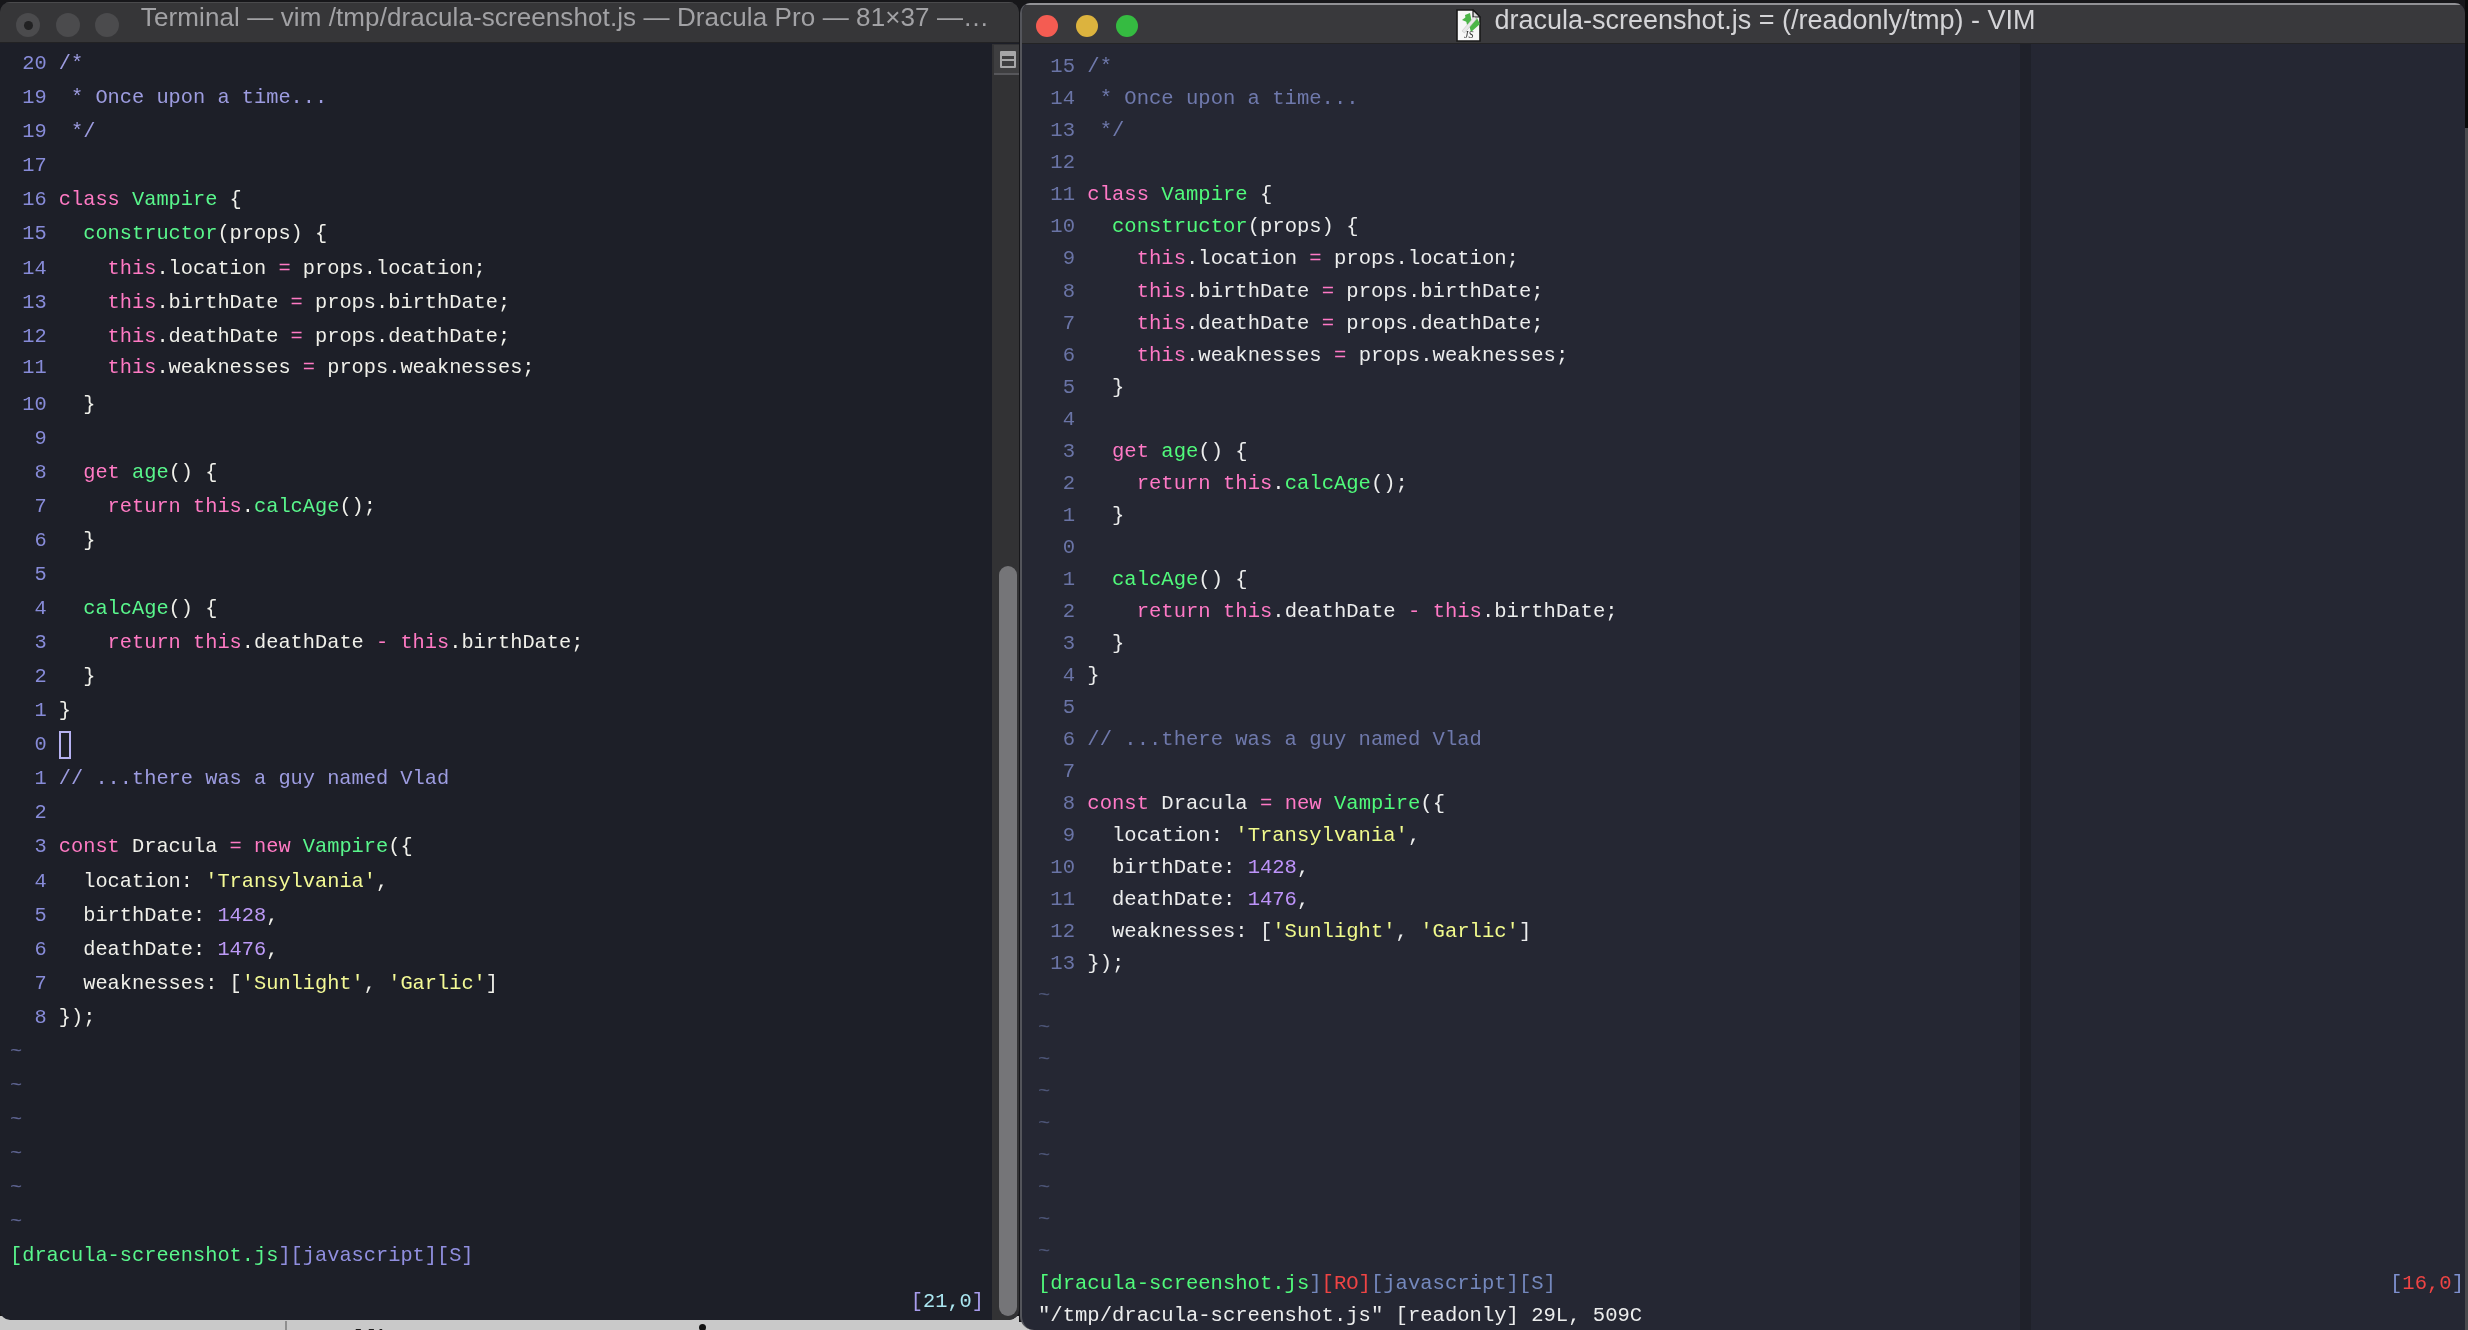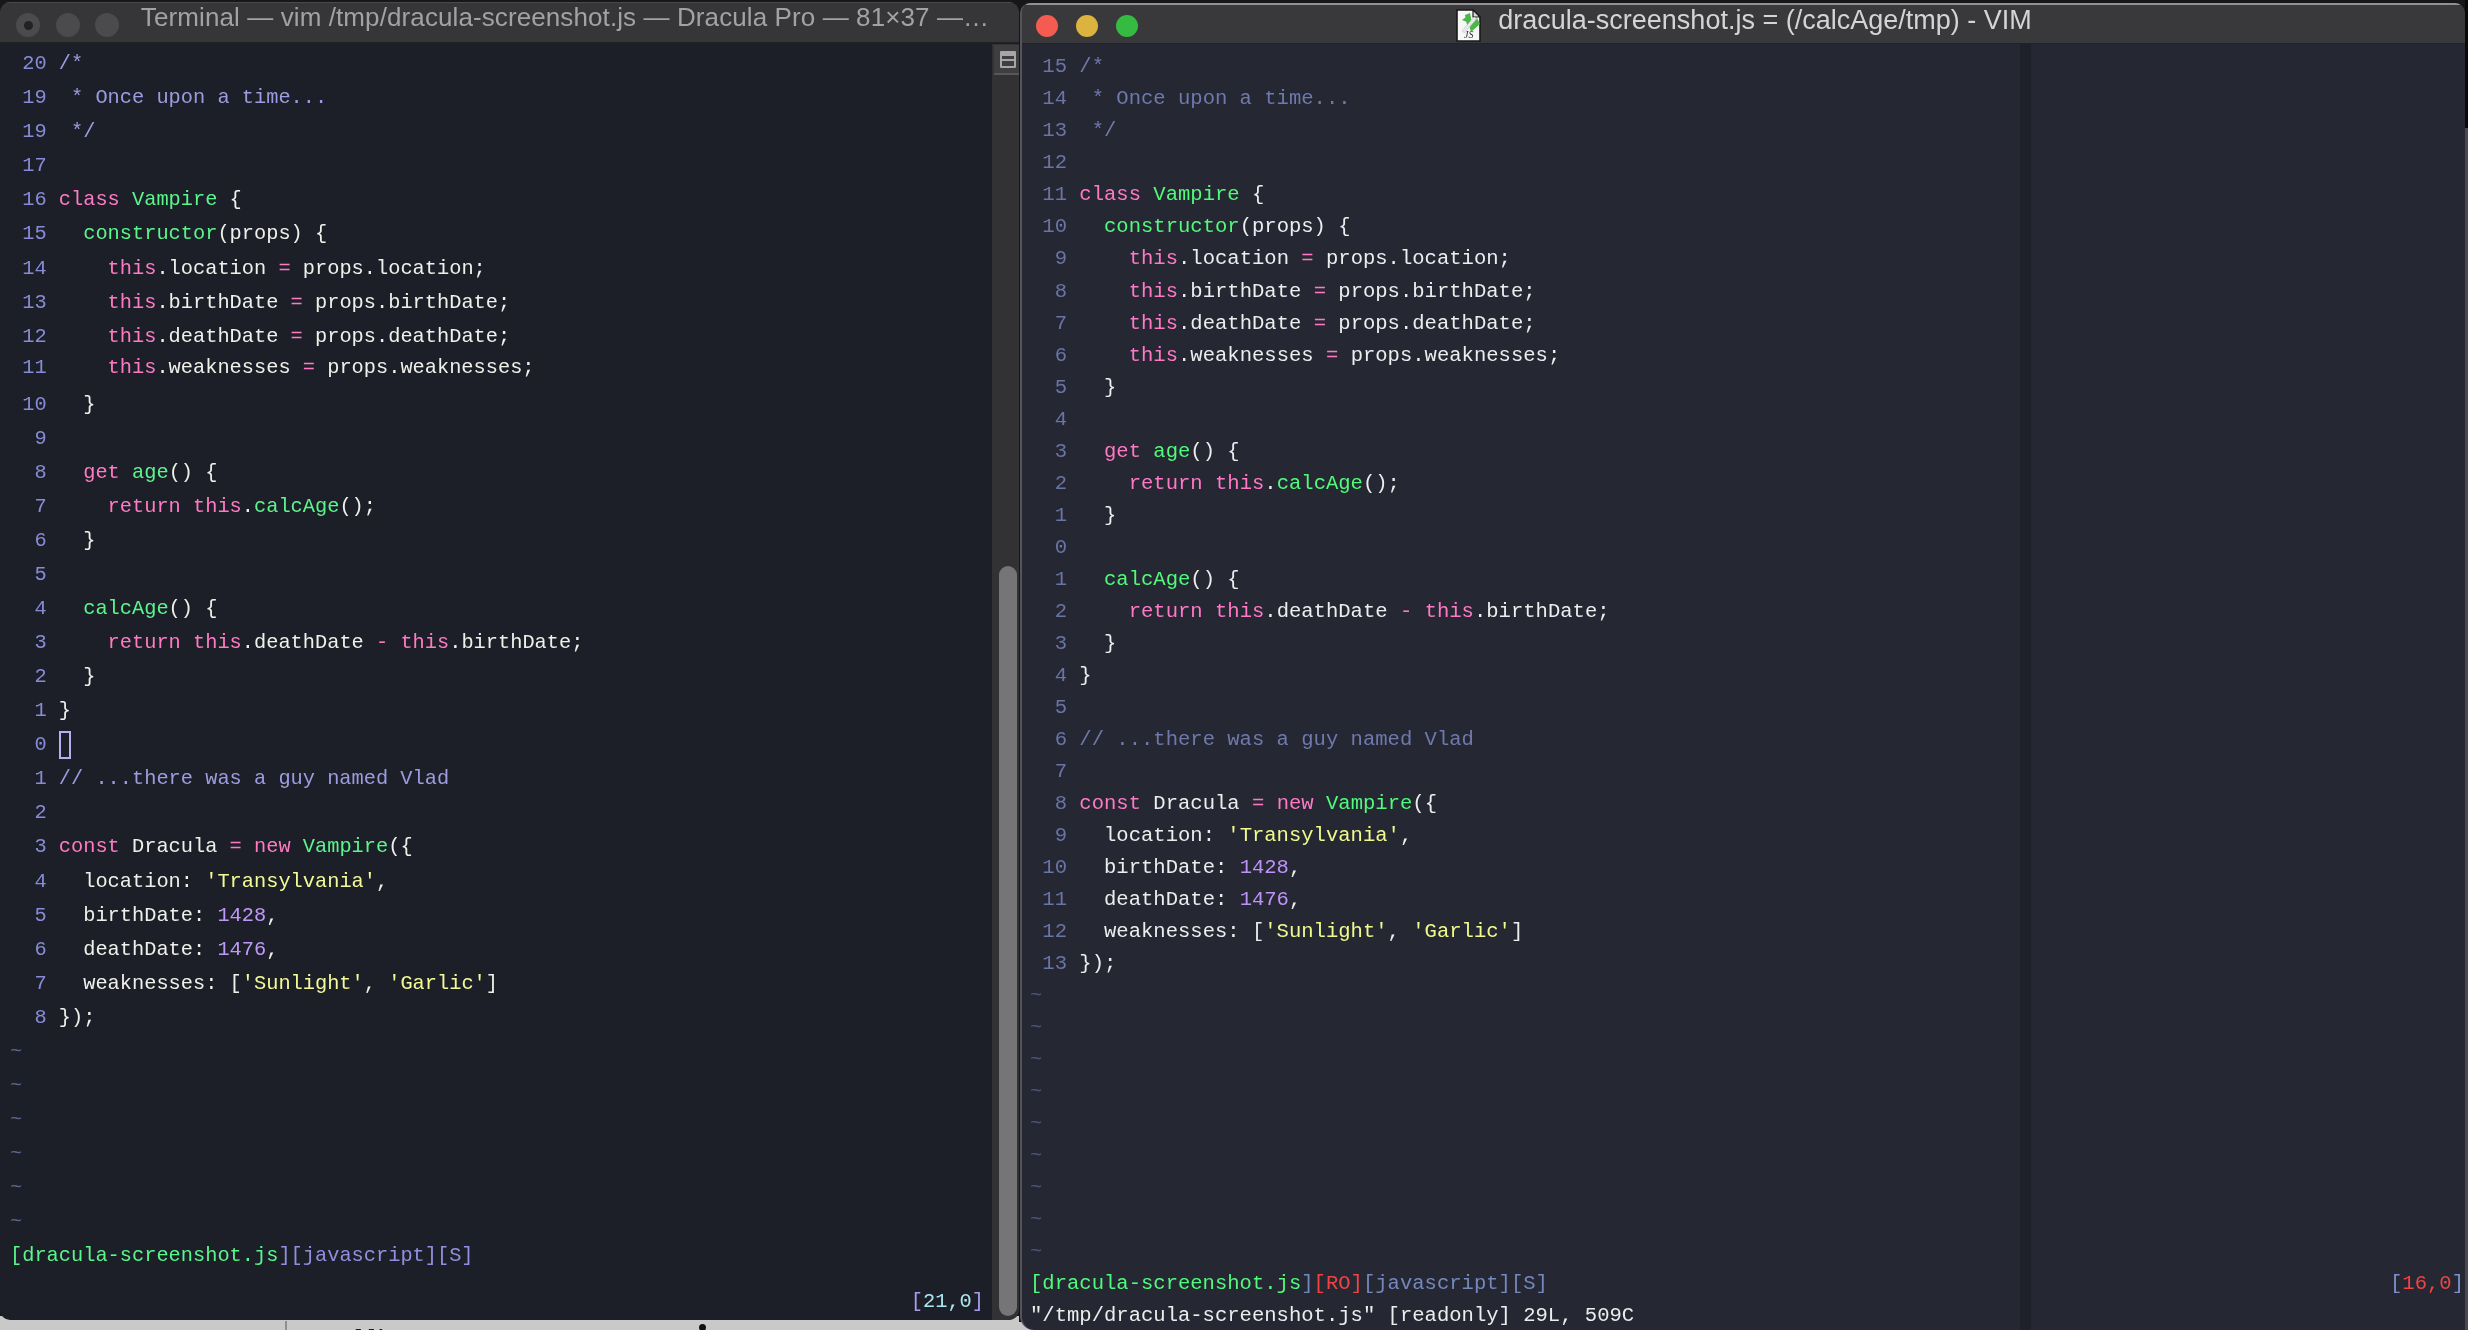--- a/index.html
+++ b/index.html
@@ -1,18 +1,18 @@
 <!DOCTYPE html>
 <html><head><meta charset="utf-8"><style>
 html,body{margin:0;padding:0;width:2468px;height:1330px;overflow:hidden;background:#17171a;}
 *{box-sizing:border-box;}
 .abs{position:absolute;}
 .r{position:absolute;left:8px;white-space:pre;}
 #lwin .r{font:20.33px/34.057px "Liberation Mono",monospace;height:34.057px;color:#f0f0ea;left:10px;}
-#rwin .r{font:20.55px/32.03px "Liberation Mono",monospace;height:32.03px;color:#eceded;left:8px;}
+#rwin .r{font:20.55px/32.03px "Liberation Mono",monospace;height:32.03px;color:#eceded;left:16px;}
 #lwin .ln{color:#878bd8}#lwin .cm{color:#9d9ce0}#lwin .pk{color:#ff7ac4}#lwin .gr{color:#59f68c}
 #lwin .pu{color:#bd9af7}#lwin .ye{color:#f4fa96}#lwin .tl{color:#5d6390}
 #rwin .ln{color:#6a74a6}#rwin .cm{color:#6f79ac}#rwin .pk{color:#ff79c6}#rwin .gr{color:#50fa7b}
 #rwin .pu{color:#bd93f9}#rwin .ye{color:#f1fa8c}#rwin .tl{color:#4d5577}
 .tbar{position:absolute;left:0;top:0;right:0;font-family:"Liberation Sans",sans-serif;}
 </style></head><body>
 <div class="abs" style="left:0;top:1316px;width:1019px;height:14px;background:#c9c9c9"></div>
 <div class="abs" style="left:1019px;top:1322px;width:40px;height:8px;background:#c9c9c9"></div>
 <div class="abs" style="left:285px;top:1321px;width:2px;height:9px;background:#8f8f8f"></div>
 <div class="abs" style="left:354px;top:1324px;width:31px;height:6px;overflow:hidden">
@@ -81,21 +81,21 @@
 <div class="abs" style="left:94px;top:11.5px;width:22px;height:22px;border-radius:50%;background:#35bb41"></div>
 <svg class="abs" style="left:434px;top:6px" width="25" height="33" viewBox="0 0 25 33">
 <path d="M1 1 h16 l7 7 v24 h-23 z" fill="#f7f7f7" stroke="#1a1a1a" stroke-width="1.6"></path>
 <path d="M17 1 l7 7 h-7 z" fill="#d9d9d9" stroke="#1a1a1a" stroke-width="1.2"></path>
 <path d="M9 6 l5 -2 l2 10 l-5 2 z" fill="#4cb648"></path>
 <path d="M13 16 l8 -7 l3 6 l-9 8 z" fill="#4cb648"></path>
 <path d="M6 11 l4 -3 l1 5 z" fill="#4cb648"></path>
 <path d="M6 22 l12 -14 l2.5 2 l-12 14 z" fill="#e8e8e8" stroke="#bbb" stroke-width="0.5"></path>
 <text x="8" y="29" font-family="Liberation Serif" font-size="10" font-style="italic" fill="#333">JS</text>
 </svg>
-<div class="abs" style="left:743px;top:2px;height:41px;line-height:41px;transform:translateX(-50%);font:27px 'Liberation Sans';color:#d4d4d7;white-space:nowrap">dracula-screenshot.js = (/calcAge/tmp) - VIM</div>
+<div class="abs" style="left:743px;top:2px;height:41px;line-height:41px;transform:translateX(-50%);font:27px 'Liberation Sans';color:#d4d4d7;white-space:nowrap">dracula-screenshot.js = (/readonly/tmp) - VIM</div>
 <div class="abs" style="left:998px;top:41px;width:11px;height:1286px;background:#1f212a"></div>
 <div class="r" style="top:48.29px"><span class="ln"> 15 </span><span class="cm">/*</span></div>
 <div class="r" style="top:80.32px"><span class="ln"> 14 </span><span class="cm"> * Once upon a time...</span></div>
 <div class="r" style="top:112.35px"><span class="ln"> 13 </span><span class="cm"> */</span></div>
 <div class="r" style="top:144.38px"><span class="ln"> 12 </span></div>
 <div class="r" style="top:176.41px"><span class="ln"> 11 </span><span class="pk">class</span><span> </span><span class="gr">Vampire</span><span> {</span></div>
 <div class="r" style="top:208.44px"><span class="ln"> 10 </span><span>  </span><span class="gr">constructor</span><span>(props) {</span></div>
 <div class="r" style="top:240.47px"><span class="ln">  9 </span><span>    </span><span class="pk">this</span><span>.location </span><span class="pk">=</span><span> props.location;</span></div>
 <div class="r" style="top:272.50px"><span class="ln">  8 </span><span>    </span><span class="pk">this</span><span>.birthDate </span><span class="pk">=</span><span> props.birthDate;</span></div>
 <div class="r" style="top:304.53px"><span class="ln">  7 </span><span>    </span><span class="pk">this</span><span>.deathDate </span><span class="pk">=</span><span> props.deathDate;</span></div>

